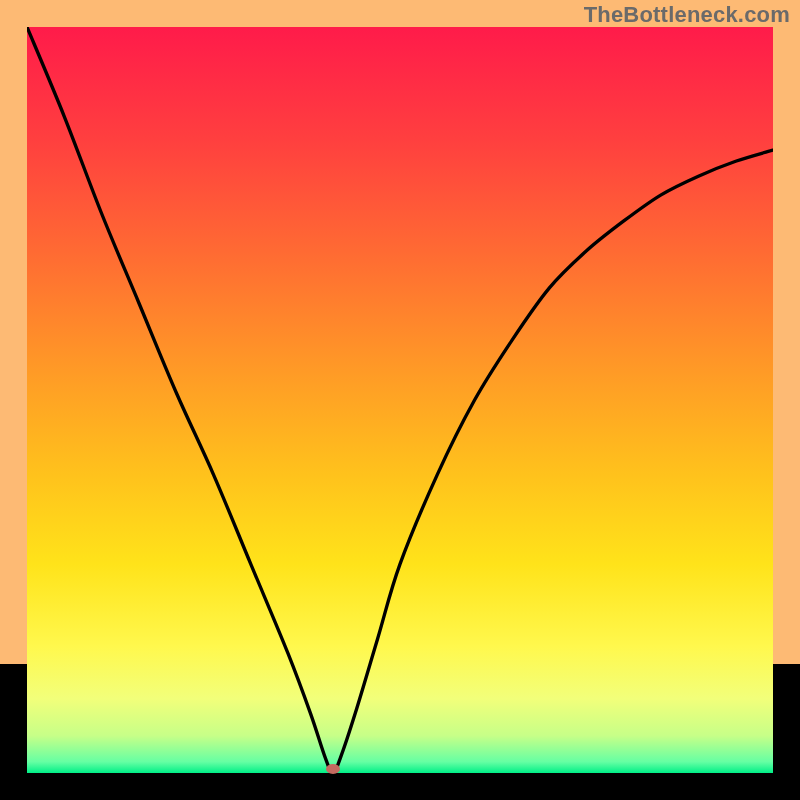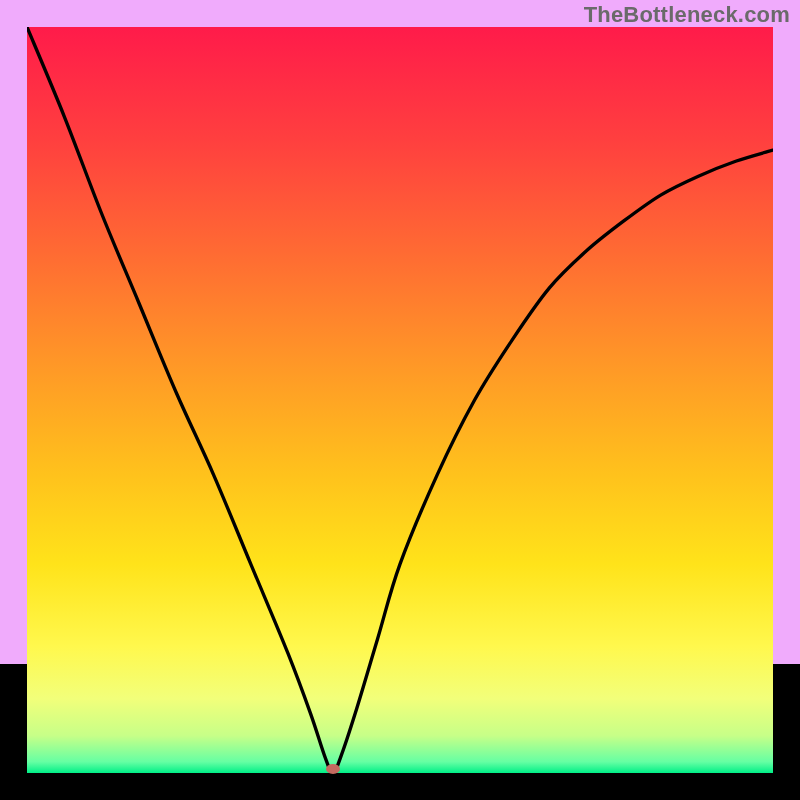--- a/index.html
+++ b/index.html
@@ -8,21 +8,21 @@
     width: 800px;
     height: 800px;
     overflow: hidden;
     font-family: Arial, Helvetica, sans-serif;
     background: #000;
   }
   .frame {
     position: relative;
     width: 800px;
     height: 664px;
-    background: #f0abfc;
+    background: #fdba74;
   }
   .watermark {
     position: absolute;
     top: 2px;
     right: 10px;
     color: #6a6a6a;
     font-size: 22px;
     font-weight: 600;
     letter-spacing: 0.2px;
     user-select: none;

